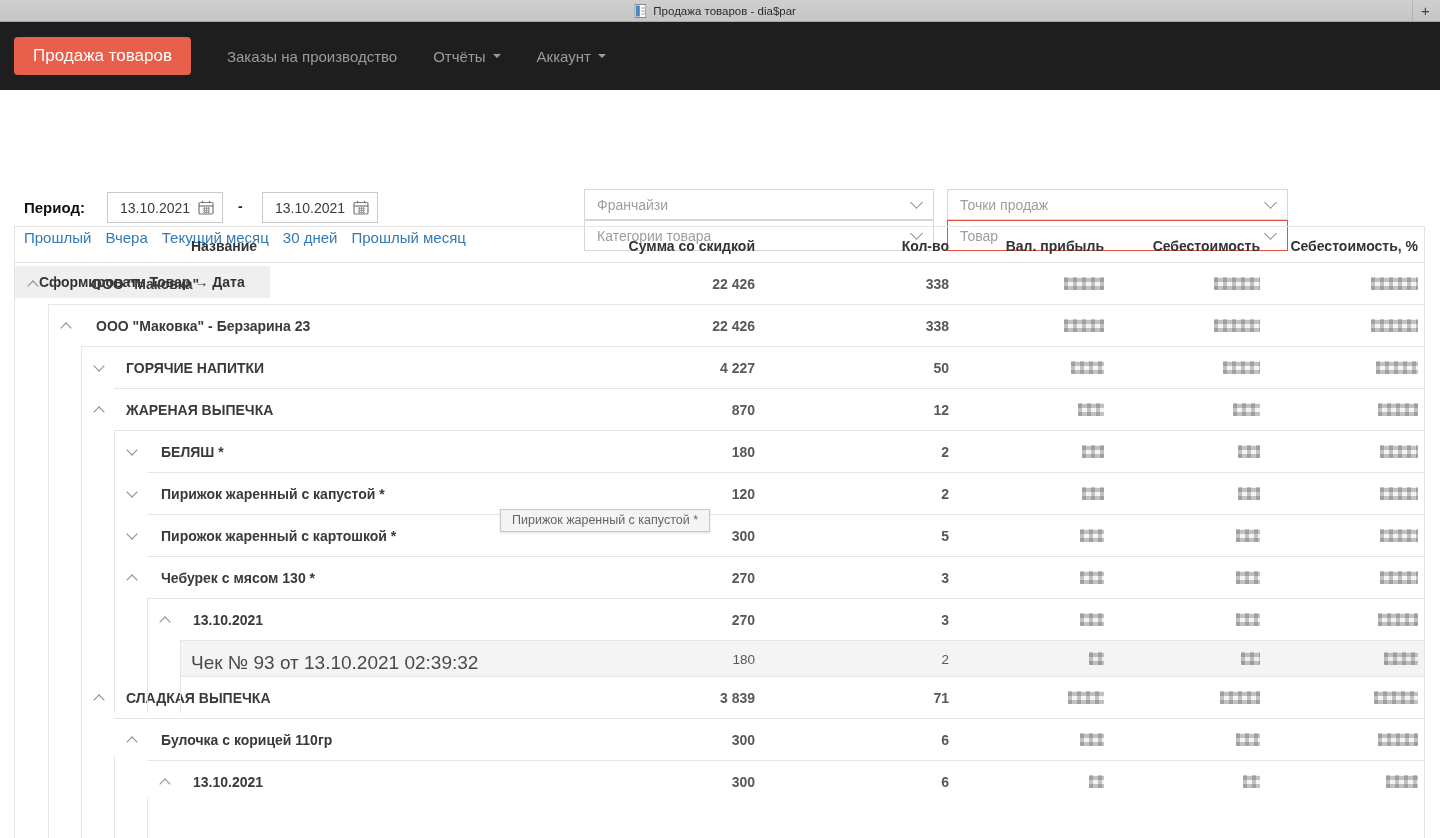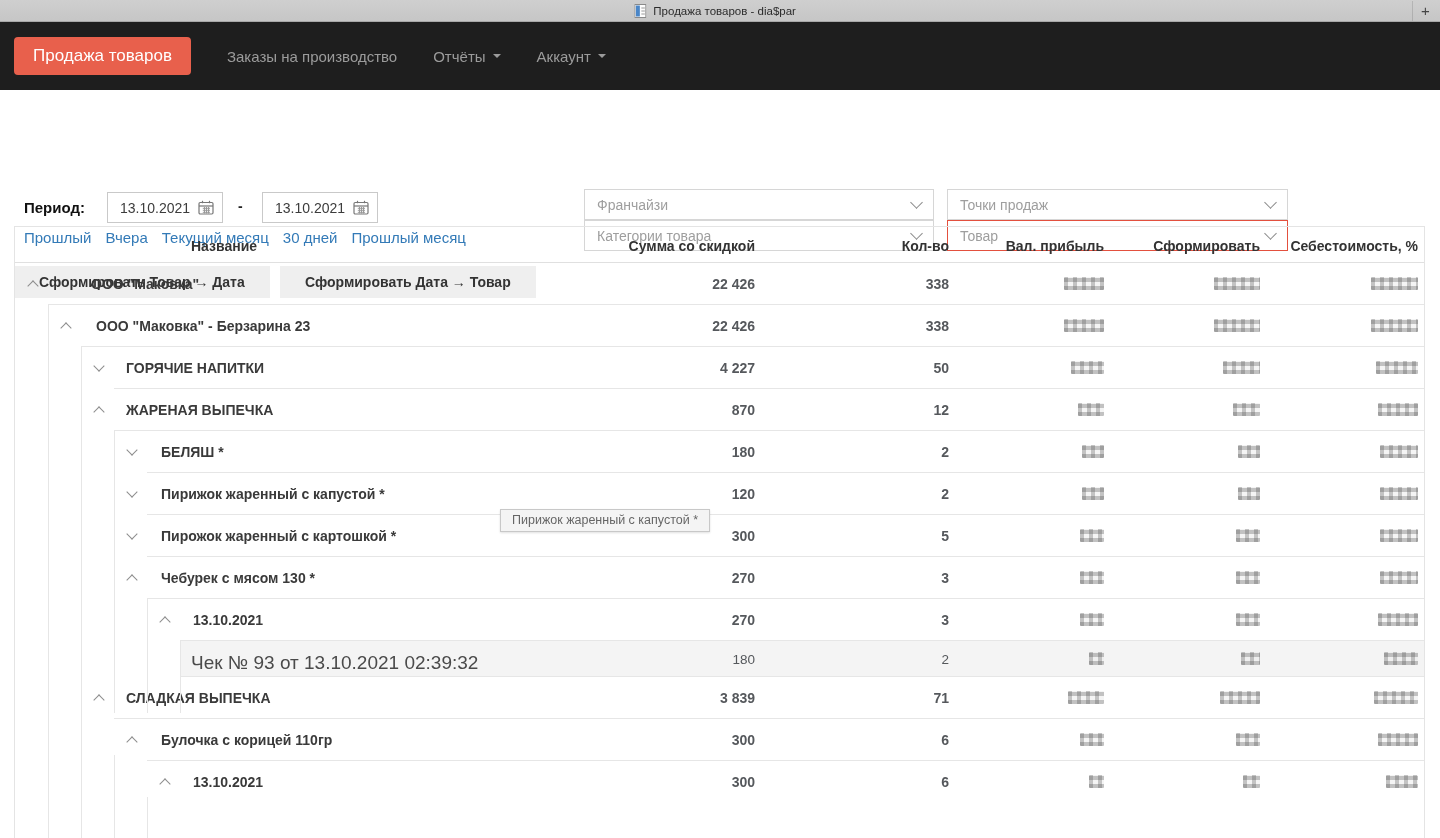--- a/index.html
+++ b/index.html
@@ -173,30 +173,29 @@
   <div class="dd dd3">
     <span class="ph">Категории товара</span>
     <span class="dd-chev"></span>
   </div>
   <div class="dd dd4 hl">
     <span class="ph">Товар</span>
     <span class="dd-chev"></span>
   </div>
 
   <button class="genbtn g1">Сформировать Товар → Дата</button>
-  <button class="genbtn g2">Сформировать Дата → Товар</button>
 </div>
 
 <div class="tbl">
   <div class="thead">
     <span class="th" style="left:176px">Название</span>
     <span class="th c-sum">Сумма со скидкой</span>
     <span class="th c-qty">Кол-во</span>
     <span class="th cz1">Вал. прибыль</span>
-    <span class="th cz2">Сформировать</span>
+    <span class="th cz2">Себестоимость</span>
     <span class="th cz3">Себестоимость, %</span>
   </div>
   <div class="tbody" id="tbody">
       <div class="trow group">
         <span class="chev up" style="left: 14px;"></span>
         <span class="rname" style="left: 76px;">ООО "Маковка"</span>
         <span class="num c-sum">22 426</span>
         <span class="num c-qty">338</span>
         <span class="censor cz1" style="width: 40px;"></span>
         <span class="censor cz2" style="width: 46px;"></span>

